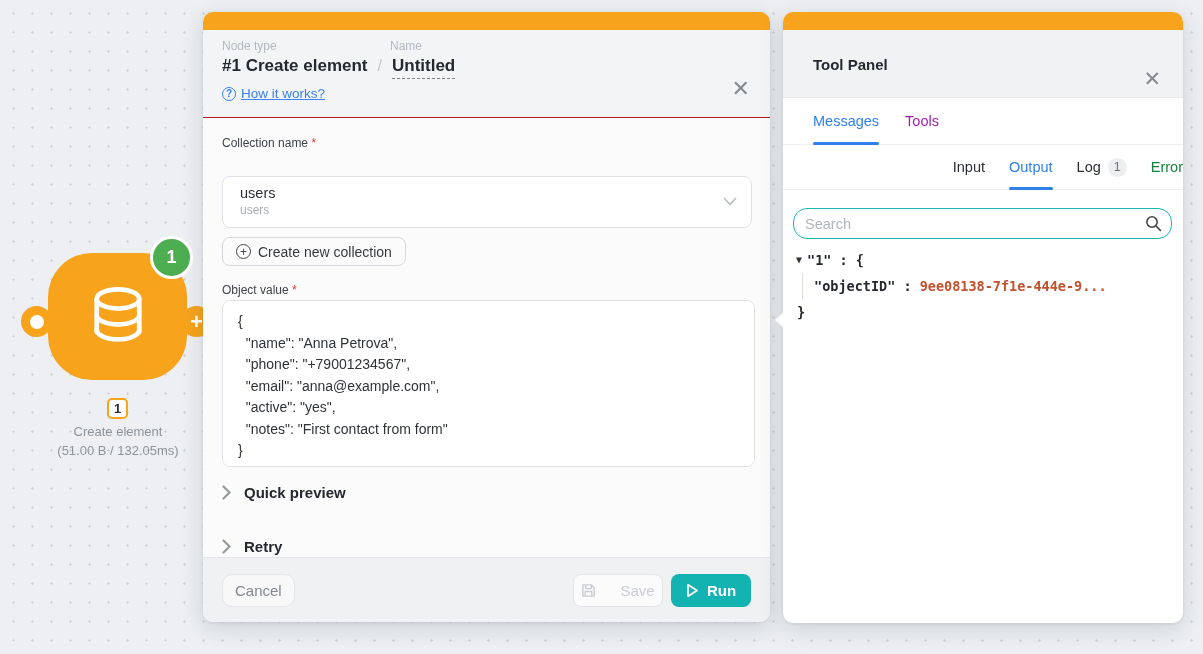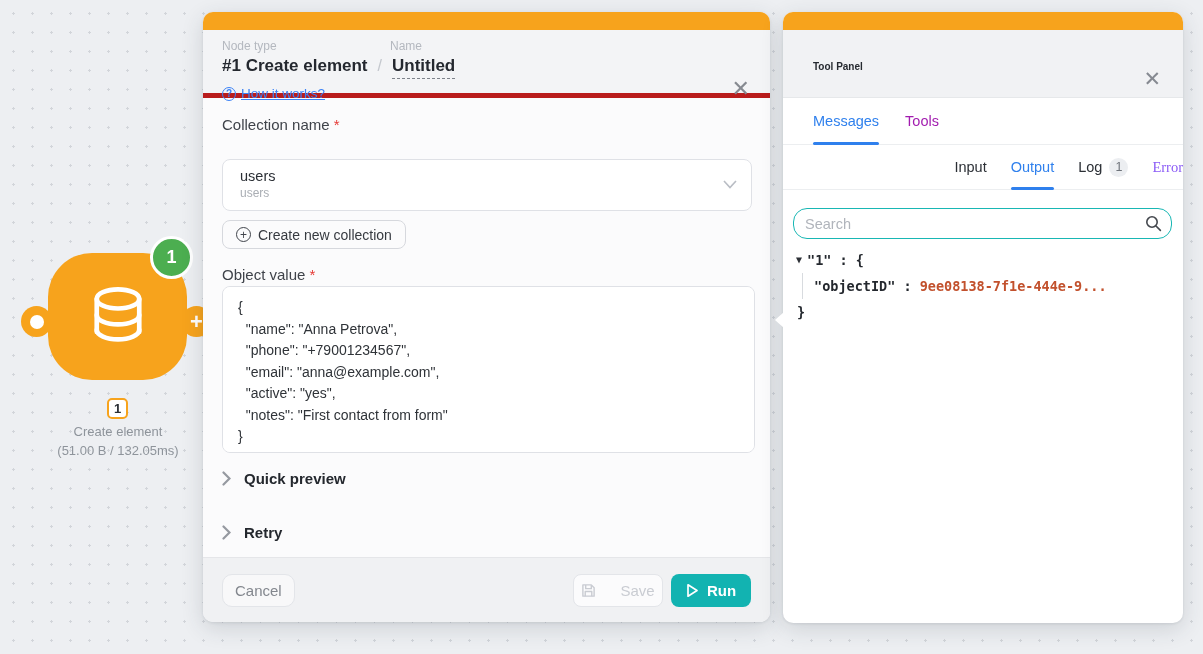--- a/index.html
+++ b/index.html
@@ -46,39 +46,39 @@
   }
   .node-title, .node-stats {
     position:absolute; left:18px; width:200px; text-align:center;
     color:#8e949b; font-size:13px;
   }
   .node-title { top:424px; }
   .node-stats { top:443px; }
 
   
   .editor { left:203px; top:12px; width:567px; height:610px; }
-  .ed-header { background:#f3f4f6; padding:9px 12px 0 19px; height:68px; position:relative;
-    border-bottom:5px solid #b91c1c; }
+  .ed-header { background:#f3f4f6; padding:9px 12px 0 19px; height:88px; position:relative;
+    border-bottom:1px solid #b91c1c; }
   .fld-label { font-size:12px; color:#b4b8bf; }
   .ed-title-row { display:flex; align-items:baseline; gap:10px; margin-top:3px; }
   .ed-type { font-size:17px; font-weight:700; color:#24282f; }
   .ed-sep { font-size:16px; color:#c3c7cd; }
   .ed-name { font-size:17px; font-weight:700; color:#24282f;
     border-bottom:1.5px dashed #7d828a; padding-bottom:2px; }
   .labels-row { display:flex; }
   .labels-row .lt { width:168px; }
   .help-row { margin-top:7px; display:inline-flex; align-items:center; gap:5px; cursor:pointer; }
   .help-circle { width:14px; height:14px; border:1.2px solid #3b82f6; border-radius:50%;
     color:#3b82f6; font-size:10px; font-weight:700; display:flex; align-items:center; justify-content:center; }
   .help-text { color:#3b82f6; font-size:13.5px; text-decoration:underline; }
   .close-x { position:absolute; right:20px; top:48px; font-size:22px; color:#868a91;
     cursor:pointer; line-height:1; font-weight:400; }
 
   .ed-body { padding:0 18px 0 19px; background:#fbfbfc; }
-  .sec-label { margin-top:18px; font-size:15px; color:#3f434a; }
+  .sec-label { margin-top:18px; font-size:12px; color:#3f434a; }
   .req { color:#e53935; }
   .select {
     margin-top:26px; height:52px; background:#fff; border:1px solid #dfe1e6; border-radius:8px;
     padding:8px 14px 0 17px; position:relative; cursor:pointer;
   }
   .select .main { font-size:14.5px; color:#2b2f35; }
   .select .sub { font-size:12px; color:#aaaeb4; margin-top:2px; }
   .select .chev { position:absolute; right:14px; top:20px; }
   .create-btn {
     margin-top:9px; height:29px; display:inline-flex; align-items:center; gap:7px;
@@ -113,37 +113,37 @@
   .run-btn { width:80px; height:33px; background:#12b3b1; border:none; border-radius:8px;
     color:#fff; font-size:15px; font-weight:700; display:flex; align-items:center; justify-content:center; gap:8px;
     cursor:pointer; font-family:inherit; }
 
   
   .tool { left:783px; top:12px; width:400px; height:611px; background:#fff; }
   .tool-notch { position:absolute; left:-8px; top:300px; width:0; height:0;
     border-top:8px solid transparent; border-bottom:8px solid transparent; border-right:9px solid #fff; }
   .tp-header { background:#f1f2f4; height:68px; position:relative; padding:26px 0 0 30px;
     border-bottom:1px solid #e6e8ea; }
-  .tp-title { font-size:10px; font-weight:700; color:#262a30; }
+  .tp-title { font-size:15px; font-weight:700; color:#262a30; }
   .tp-close { position:absolute; right:22px; top:38px; font-size:21px; color:#868a91; cursor:pointer; line-height:1; }
   .tabs { display:flex; gap:26px; padding:0 0 0 30px; height:47px; align-items:center;
     border-bottom:1px solid #eceef0; background:#fff; }
   .tab { font-size:14.5px; color:#a21caf; cursor:pointer; position:relative; height:100%;
     display:flex; align-items:center; }
   .tab.active { color:#2f80ed; }
   .tab.active::after { content:""; position:absolute; left:0; right:0; bottom:-1px; height:3px;
     background:#2f80ed; border-radius:2px; }
   .subtabs { display:flex; gap:24px; padding-left:27px; height:45px; align-items:center;
     border-bottom:1px solid #eceef0; background:#fff;justify-content:flex-end; }
   .subtab { font-size:14.5px; color:#2b2f35; cursor:pointer; position:relative; height:100%;
     display:flex; align-items:center; gap:7px; }
   .subtab.active { color:#2f80ed; }
   .subtab.active::after { content:""; position:absolute; left:0; right:0; bottom:-1px; height:3px;
     background:#2f80ed; border-radius:2px; }
-  .subtab.muted { color:#8b5cf6;font-family:Liberation Serif, serif; }
+  .subtab.muted { color:#15803d; }
   .count-badge { width:19px; height:19px; background:#eceef1; border-radius:50%;
     color:#6e737a; font-size:12.5px; display:flex; align-items:center; justify-content:center; }
   .tp-content { padding:18px 10px 0 10px; background:#fff; border-radius:0 0 10px 10px; }
   .search-box { position:relative; }
   .search-input { width:379px; height:31px; border:1.5px solid #18b7b4; border-radius:14px;
     padding:0 34px 0 11px; font-size:14.5px; color:#2b2f35; outline:none; font-family:inherit; }
   .search-input::placeholder { color:#b0b4bb; }
   .search-icon { position:absolute; right:11px; top:7px; }
   .tree { margin-top:8px; font-family:"DejaVu Sans Mono", monospace; font-weight:700;
     font-size:13.5px; color:#24282e; }

